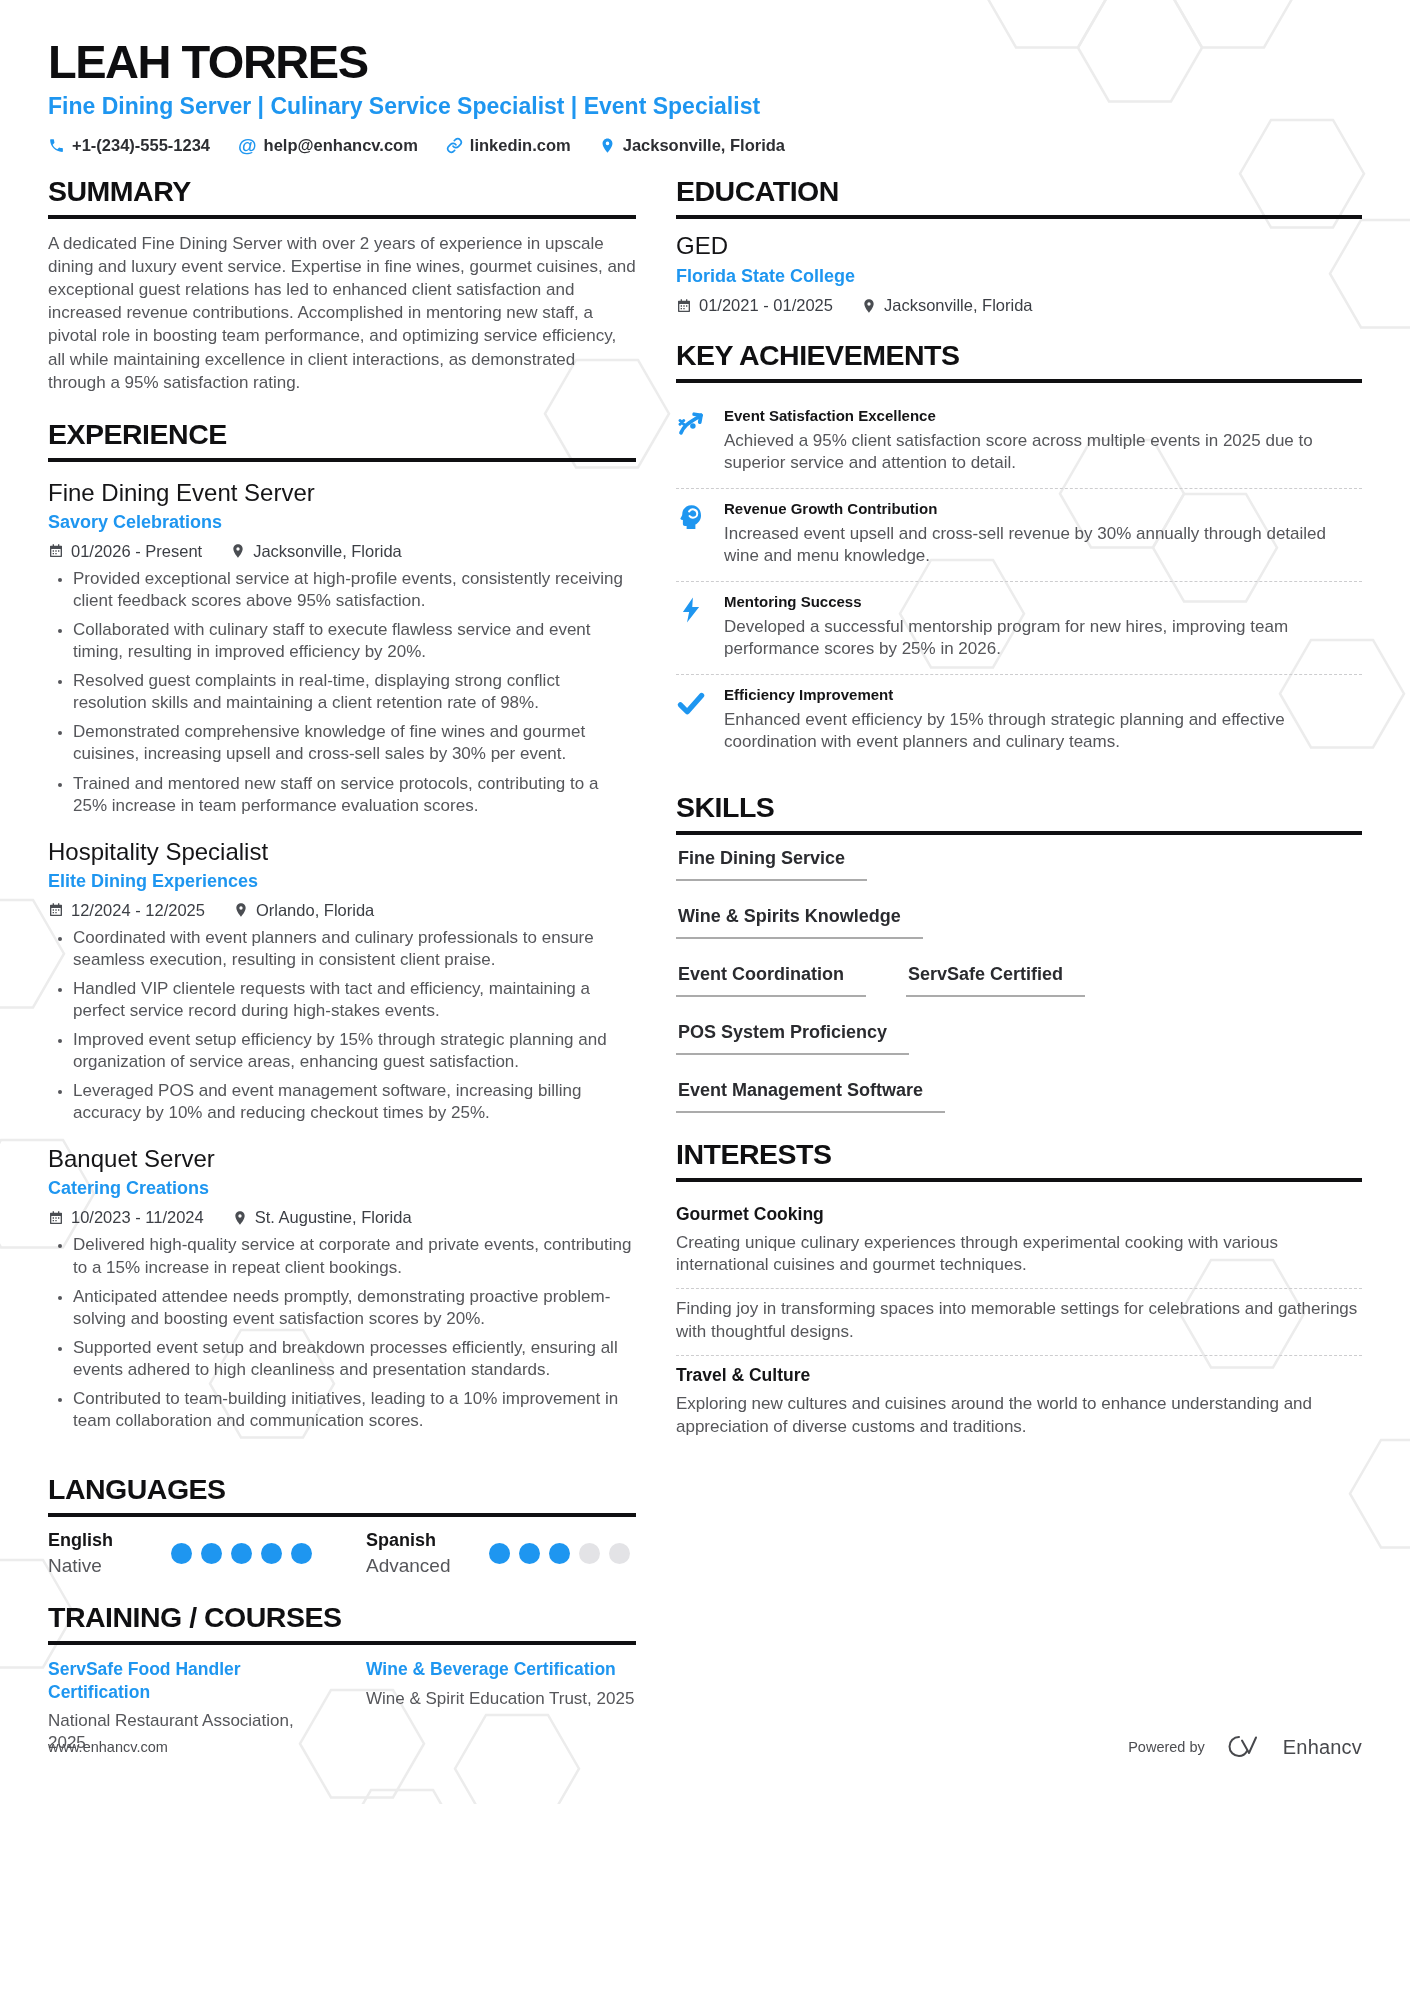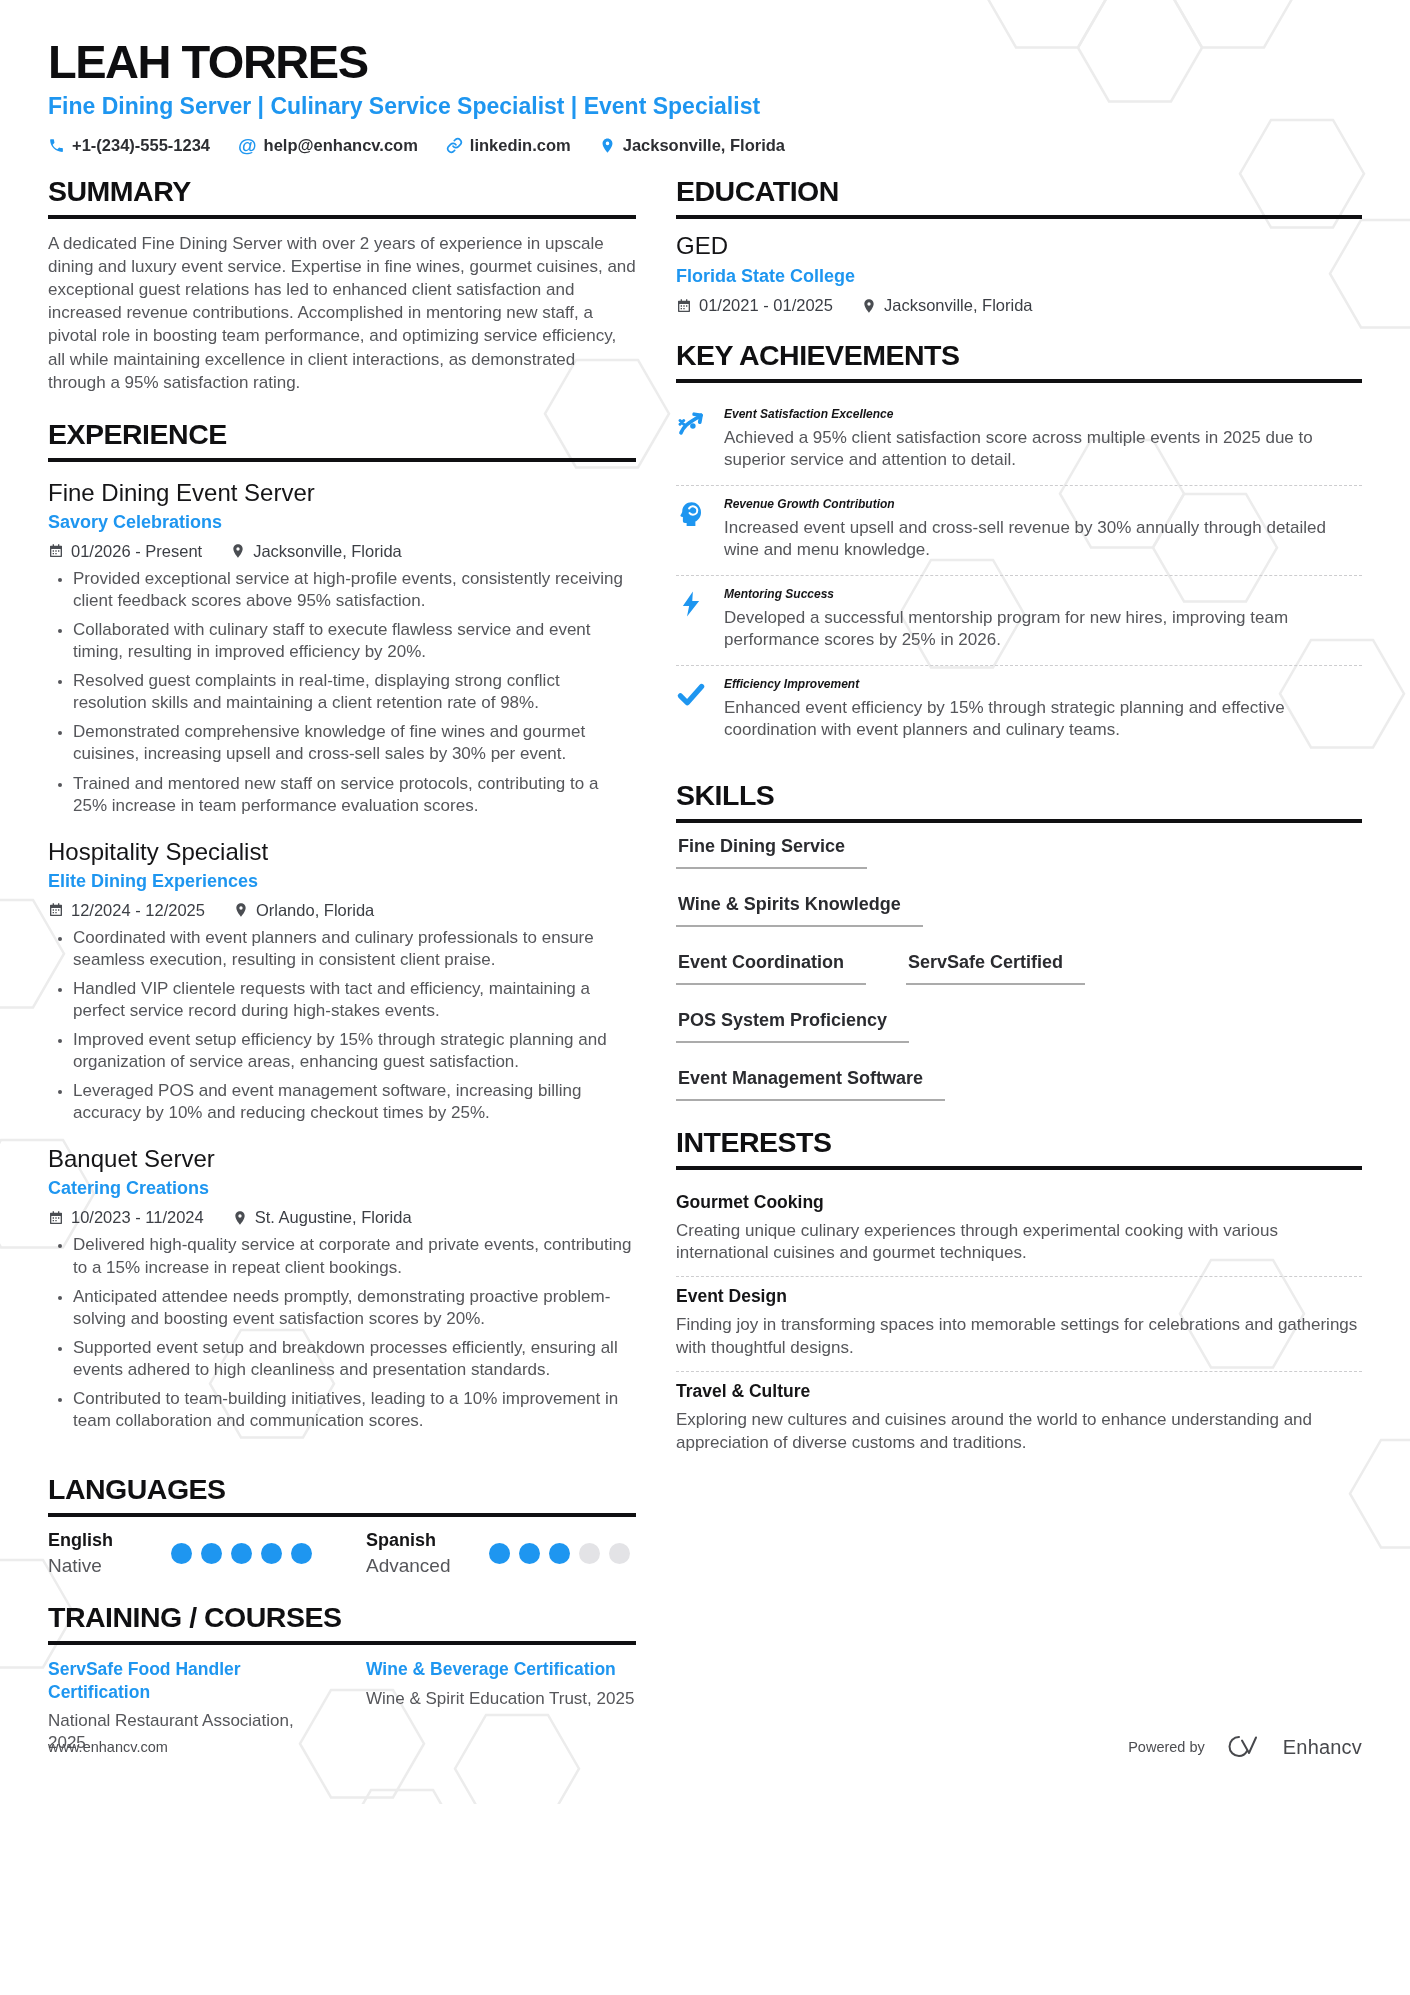--- a/index.html
+++ b/index.html
@@ -66,21 +66,21 @@
   .train-org{font-size:17px;color:var(--body);line-height:1.3;}
 
   
   .degree{font-size:24px;font-weight:normal;color:#151517;margin:2px 0 6px;}
   .school{font-size:18px;font-weight:bold;color:var(--accent);margin:0 0 9px;}
 
   
   .ach{display:flex;gap:16px;padding:11px 0 13px;border-bottom:1px dashed #cdcdcf;}
   .ach:last-child{border-bottom:none;}
   .ach-icon{flex:0 0 32px;width:32px;padding-top:2px;}
-  .ach-title{font-size:12px;font-weight:bold;color:#151517;margin:0 0 6px;font-style:italic;}
+  .ach-title{font-size:15px;font-weight:bold;color:#151517;margin:0 0 6px;}
   .ach-text{font-size:17px;line-height:1.32;color:var(--body);}
 
   
   .skill-row{margin-bottom:25px;}
   .skill{
     display:inline-block;font-size:18px;font-weight:bold;color:#2a2b2f;
     border-bottom:2px solid #ababab;padding:0 22px 10px 2px;margin-right:40px;
   }
 
   
@@ -386,21 +386,20 @@
           <div class="skill-row"><span class="skill">Event Management Software</span></div>
         </section>
 
         <section>
           <h2 class="sec-head">INTERESTS</h2>
           <div class="interest">
             <div class="int-title">Gourmet Cooking</div>
             <div class="int-text">Creating unique culinary experiences through experimental cooking with various international cuisines and gourmet techniques.</div>
           </div>
           <div class="interest">
-            <div class="int-title">Event Design</div>
             <div class="int-text">Finding joy in transforming spaces into memorable settings for celebrations and gatherings with thoughtful designs.</div>
           </div>
           <div class="interest">
             <div class="int-title">Travel &amp; Culture</div>
             <div class="int-text">Exploring new cultures and cuisines around the world to enhance understanding and appreciation of diverse customs and traditions.</div>
           </div>
         </section>
       </div>
     </div>
   </div>

